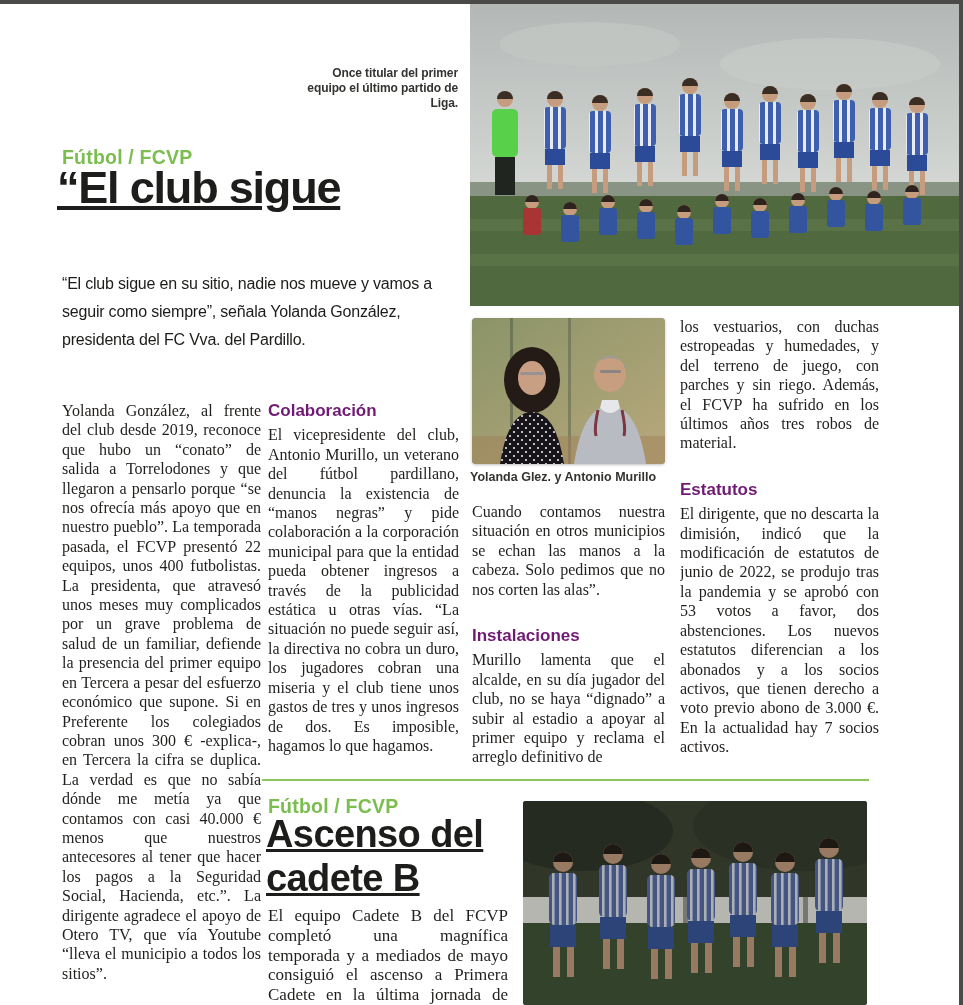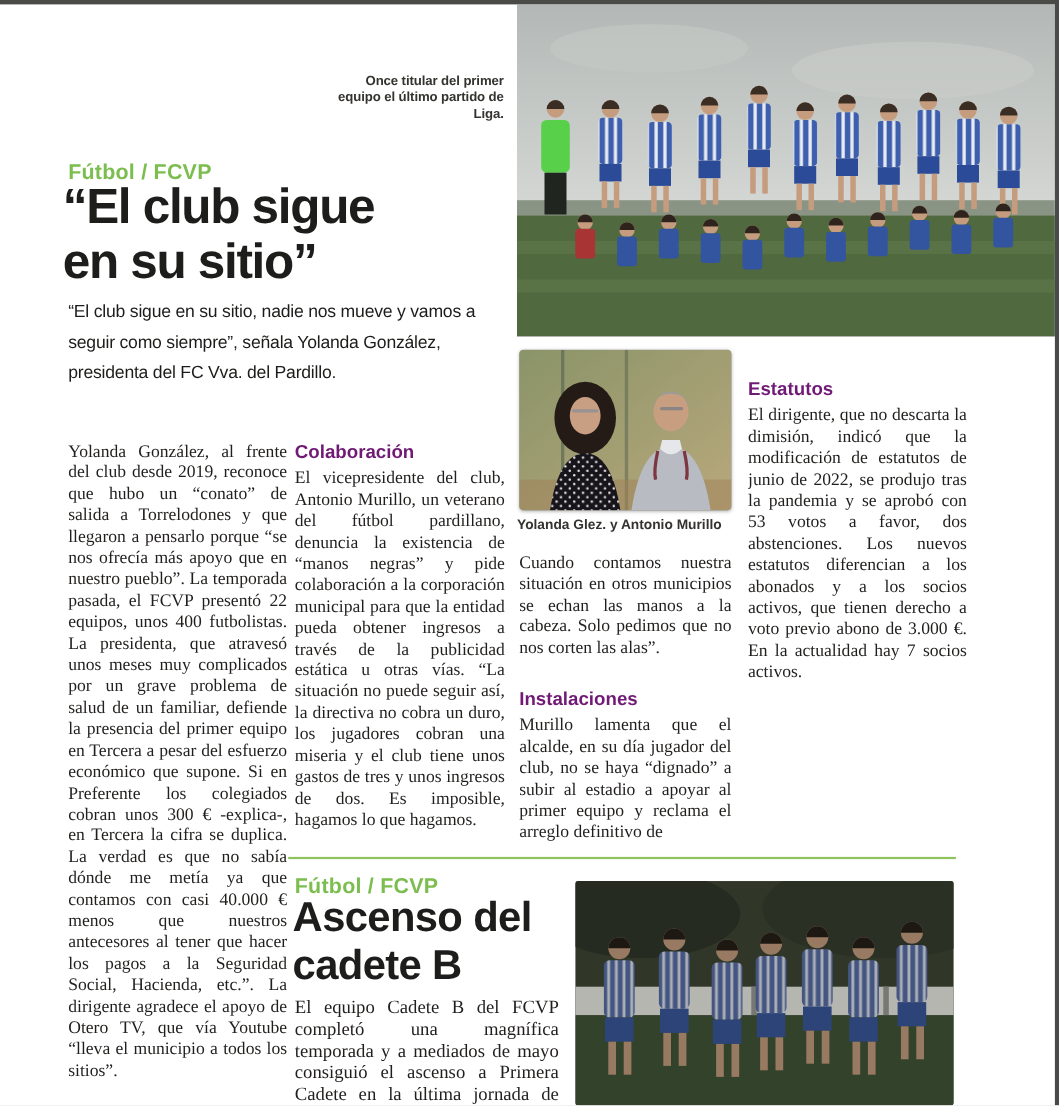--- a/index.html
+++ b/index.html
@@ -15,21 +15,21 @@
   .caption{font-weight:bold;color:#34332f;}
   .team-caption{position:absolute;left:300px;top:66px;width:158px;text-align:right;
                 font-size:12px;line-height:1.26;letter-spacing:-0.1px;}
   .portrait-caption{position:absolute;left:470px;top:470px;width:200px;
                     font-size:12.5px;line-height:1.2;}
 
   .kicker{position:absolute;font-weight:bold;font-size:19.5px;color:#7cbd4f;letter-spacing:.2px;}
   .kicker.main{left:62px;top:146px;}
   .kicker.sec{left:268px;top:795px;}
 
-  .headline{position:absolute;color:#1d1d1b;font-weight:bold;}
+  .headline{position:absolute;color:#1d1d1b;font-weight:bold;text-decoration:underline;}
   .headline.main{left:57px;top:163px;font-size:45px;line-height:50px;letter-spacing:-1.2px;}
   .headline.sec{left:266px;top:812px;font-size:38px;line-height:44px;letter-spacing:-0.6px;}
 
   .standfirst{position:absolute;left:62px;top:270px;width:412px;
               font-size:16px;line-height:28px;color:#1c1c1a;letter-spacing:-0.2px;}
 
   .serif{font-family:"Liberation Serif",serif;font-size:16px;line-height:19.4px;
          color:#211f1d;text-align:justify;}
   .serif p{margin:0;}
   .col{position:absolute;overflow:hidden;}
@@ -124,21 +124,20 @@
       <use href="#kp" x="404" y="194"></use>
         <use href="#kp" x="442" y="188"></use>
     </svg>
   </div>
 
   <div class="caption team-caption">Once titular del primer equipo el último partido de Liga.</div>
 
   <div class="kicker main">Fútbol / FCVP</div>
   <div class="headline main">
     <div>“El club sigue</div>
-    <div>en su sitio”</div>
   </div>
   <div class="standfirst">“El club sigue en su sitio, nadie nos mueve y vamos a seguir como siempre”, señala Yolanda González, presidenta del FC Vva. del Pardillo.</div>
 
   <div class="col serif" id="col1">
     <p>Yolanda González, al frente del club desde 2019, reconoce que hubo un “conato” de salida a Torrelodones y que llegaron a pensarlo porque “se nos ofrecía más apoyo que en nuestro pueblo”. La temporada pasada, el FCVP presentó 22 equipos, unos 400 futbolistas. La presidenta, que atravesó unos meses muy complicados por un grave problema de salud de un familiar, defiende la presencia del primer equipo en Tercera a pesar del esfuerzo económico que supone. Si en Preferente los colegiados cobran unos 300 € -explica-, en Tercera la cifra se duplica. La verdad es que no sabía dónde me metía ya que contamos con casi 40.000 € menos que nuestros antecesores al tener que hacer los pagos a la Seguridad Social, Hacienda, etc.”. La dirigente agradece el apoyo de Otero TV, que vía Youtube “lleva el municipio a todos los sitios”.</p>
   </div>
 
   <div class="col serif" id="col2">
     <h3 class="section-head">Colaboración</h3>
     <p>El vicepresidente del club, Antonio Murillo, un veterano del fútbol pardillano, denuncia la existencia de “manos negras” y pide colaboración a la corporación municipal para que la entidad pueda obtener ingresos a través de la publicidad estática u otras vías. “La situación no puede seguir así, la directiva no cobra un duro, los jugadores cobran una miseria y el club tiene unos gastos de tres y unos ingresos de dos. Es imposible, hagamos lo que hagamos.</p>
@@ -180,20 +179,21 @@
   </div>
   <div class="caption portrait-caption">Yolanda Glez. y Antonio Murillo</div>
 
   <div class="col serif" id="col3">
     <p>Cuando contamos nuestra situación en otros municipios se echan las manos a la cabeza. Solo pedimos que no nos corten las alas”.</p>
     <h3 class="section-head gap">Instalaciones</h3>
     <p>Murillo lamenta que el alcalde, en su día jugador del club, no se haya “dignado” a subir al estadio a apoyar al primer equipo y reclama el arreglo definitivo de</p>
   </div>
 
   <div class="col serif" id="col4">
+    <p>los vestuarios, con duchas estropeadas y humedades, y del terreno de juego, con parches y sin riego. Además, el FCVP ha sufrido en los últimos años tres robos de material.</p>
     <h3 class="section-head gap">Estatutos</h3>
     <p>El dirigente, que no descarta la dimisión, indicó que la modificación de estatutos de junio de 2022, se produjo tras la pandemia y se aprobó con 53 votos a favor, dos abstenciones. Los nuevos estatutos diferencian a los abonados y a los socios activos, que tienen derecho a voto previo abono de 3.000 €. En la actualidad hay 7 socios activos.</p>
   </div>
 
   <div class="divider"></div>
 
   <div class="kicker sec">Fútbol / FCVP</div>
   <div class="headline sec">
     <div>Ascenso del</div>
     <div>cadete B</div>

